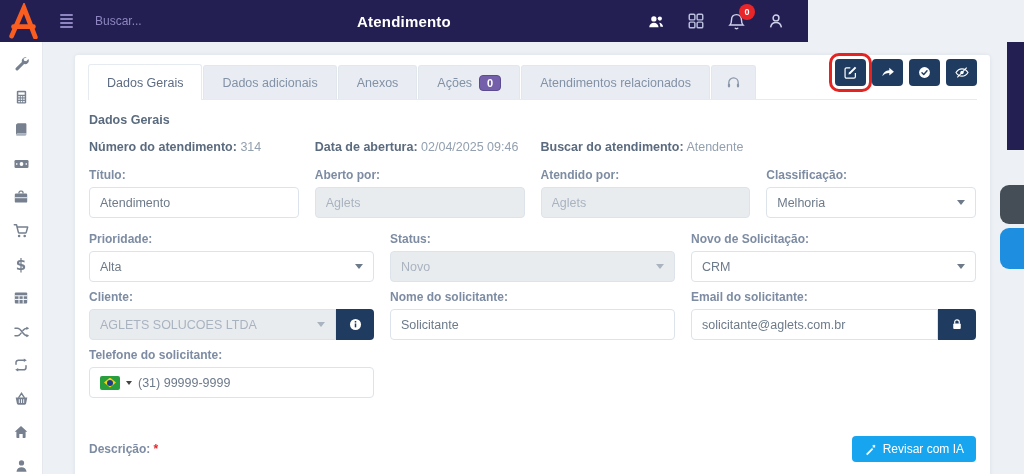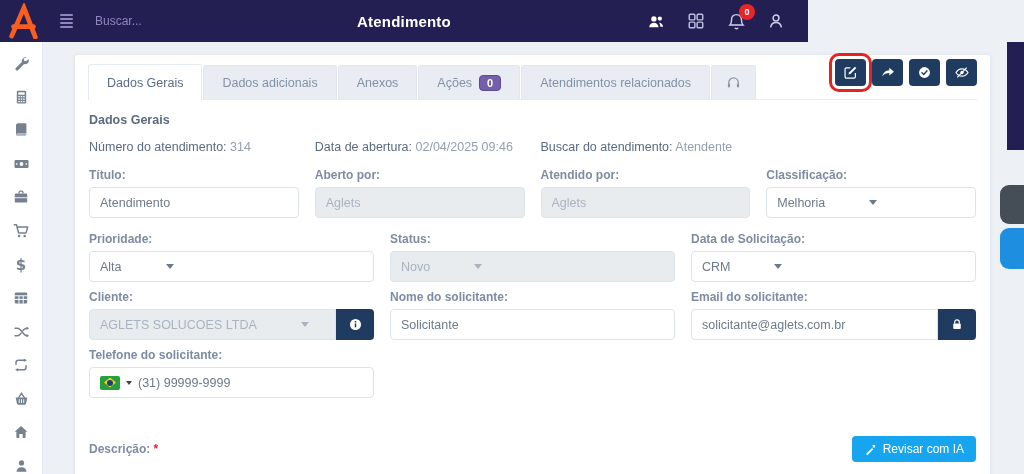--- a/index.html
+++ b/index.html
@@ -40,25 +40,25 @@
   .card-actions { position:absolute; right:0; top:4px; display:flex; gap:6px; }
   .act-btn { width:31px; height:27px; background:#1f3b60; border:none; border-radius:4px; display:flex; align-items:center; justify-content:center; cursor:pointer; }
   .act-btn.highlight { outline:3px solid #e32421; outline-offset:3px; }
 
   
   .form-area { padding:13px 1px 0 1px; }
   .section-title { font-size:12.5px; font-weight:700; color:#5b6b7f; margin-bottom:13px; }
   .grid4 { display:grid; grid-template-columns:repeat(4,1fr); gap:14px 16px; margin-bottom:14px; }
   .grid3 { display:grid; grid-template-columns:repeat(3,1fr); gap:14px 16px; margin-bottom:8px; }
   .meta-item { font-size:12.5px; }
-  .meta-label { font-weight:400; color:#5b6b7f; }
+  .meta-label { font-weight:700; color:#5b6b7f; }
   .meta-value { color:#93a0b0; }
   .field-label { display:block; font-size:12px; font-weight:700; color:#7d8ca3; margin-bottom:5px; }
   .input, .select { width:100%; height:31px; border:1px solid #dde3ea; border-radius:4px; background:#fff; font-size:12.5px; color:#6d7a8a; padding:0 10px; font-family:"Liberation Sans",sans-serif; outline:none; }
-  .select { display:flex; align-items:center; cursor:pointer;gap:44px; }
+  .select { display:flex; align-items:center; justify-content:space-between; cursor:pointer;gap:44px; }
   .disabled { background:#e9ecef !important; color:#a9b3c0 !important; cursor:default; }
   .caret { width:0; height:0; border-left:4px solid transparent; border-right:4px solid transparent; border-top:5px solid #6d7a8a; }
   .caret.light { border-top-color:#aab4c0; }
   .input-group { display:flex; }
   .input-group .select, .input-group .input { border-top-right-radius:0; border-bottom-right-radius:0; }
   .group-btn { width:38px; height:31px; background:#1f3b60; border:none; border-radius:0 4px 4px 0; display:flex; align-items:center; justify-content:center; cursor:pointer; flex:none; }
   .phone-field { width:285px; }
   .phone-input { display:flex; align-items:center; height:31px; border:1px solid #dde3ea; border-radius:4px; padding:0 10px; gap:6px; background:#fff; }
   .flag-br { position:relative; width:20px; height:14px; background:#299e3e; border-radius:2px; overflow:hidden; flex:none; }
   .flag-br .diamond { position:absolute; left:4px; top:2px; width:12px; height:10px; background:#f7d117; transform:rotate(0); clip-path:polygon(50% 0,100% 50%,50% 100%,0 50%); }
@@ -331,21 +331,21 @@
           </div>
       </div>
       <div>
         <label class="field-label">Status:</label>
         <div class="select disabled">
             <span>Novo</span>
             <span class="caret light"></span>
           </div>
       </div>
       <div>
-        <label class="field-label">Data de Solicitação:</label>
+        <label class="field-label">Novo de Solicitação:</label>
         <div class="select">
             <span>CRM</span>
             <span class="caret"></span>
           </div>
       </div>
     </div>
 
     <div class="grid3">
       <div>
         <label class="field-label">Cliente:</label>

